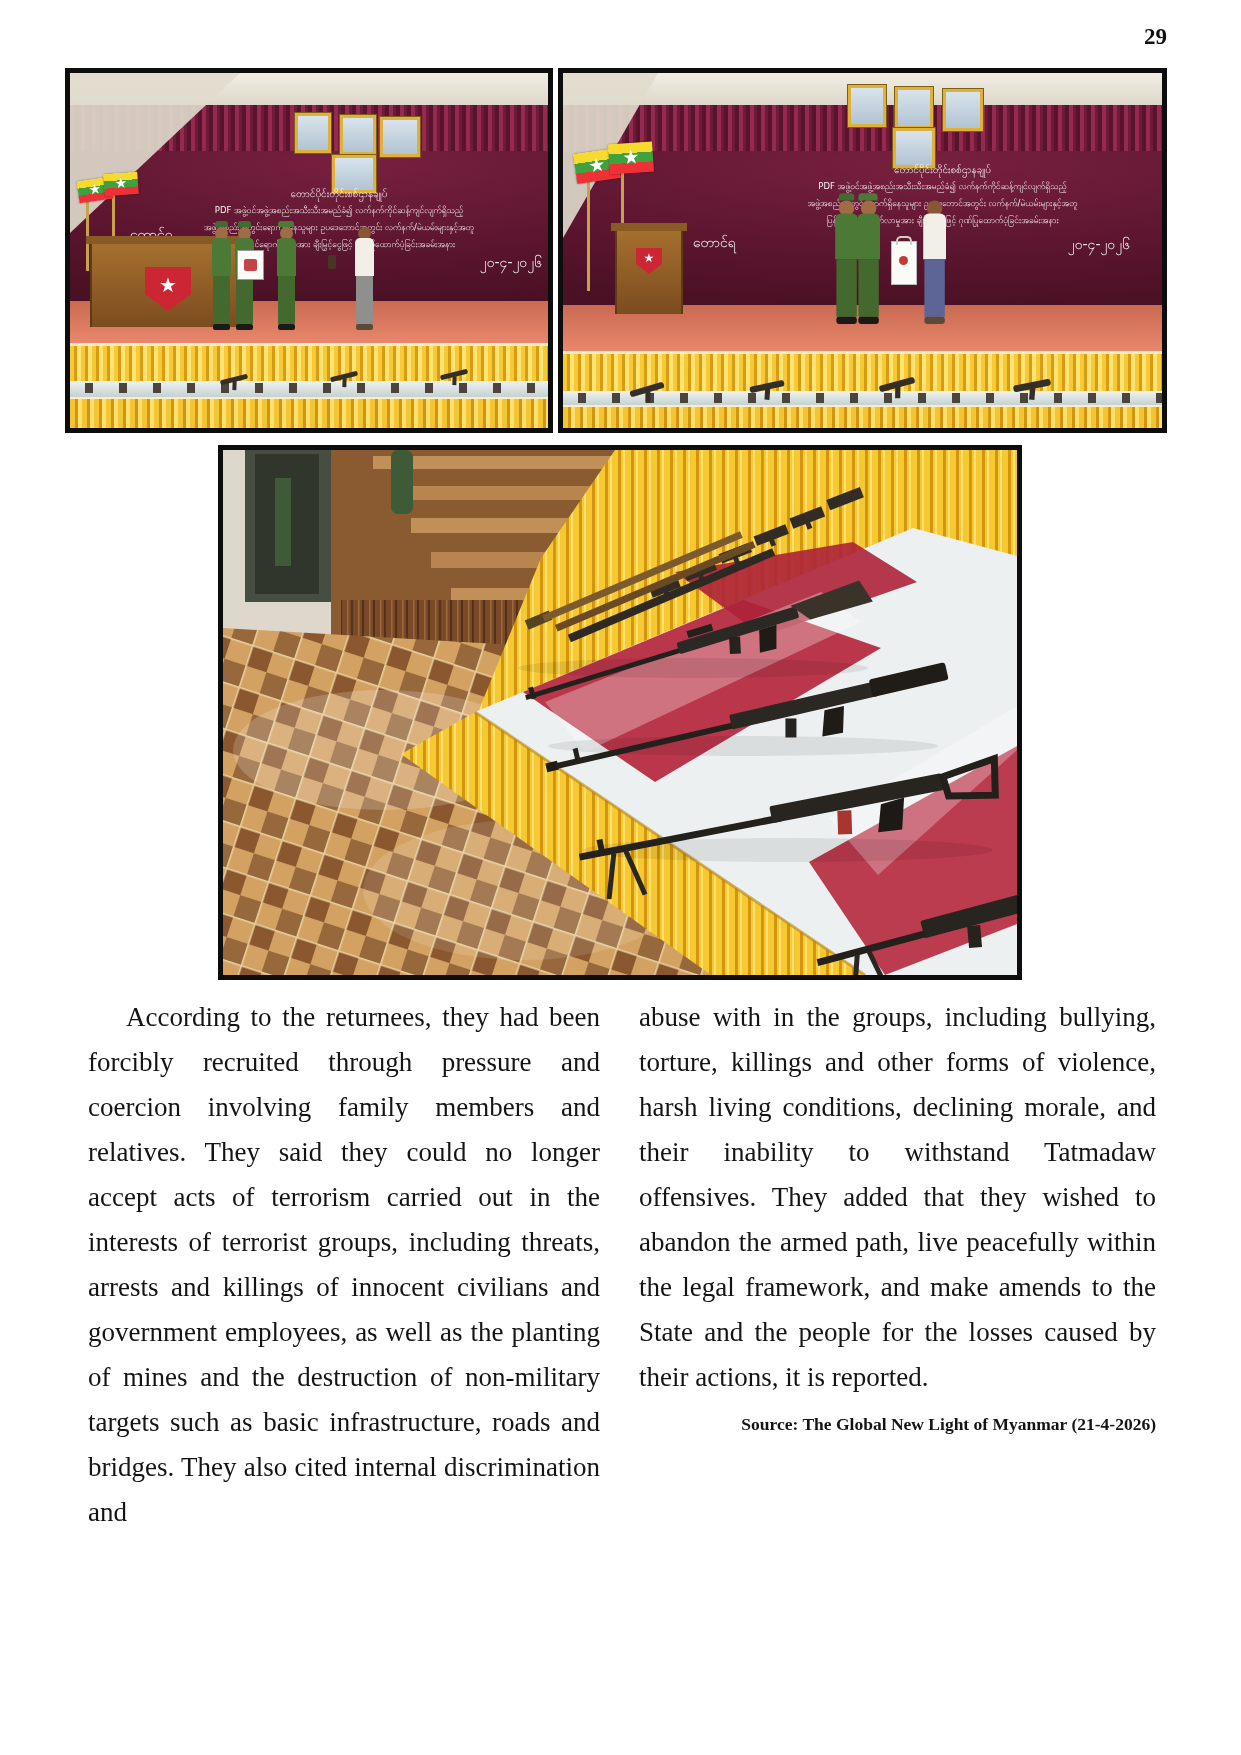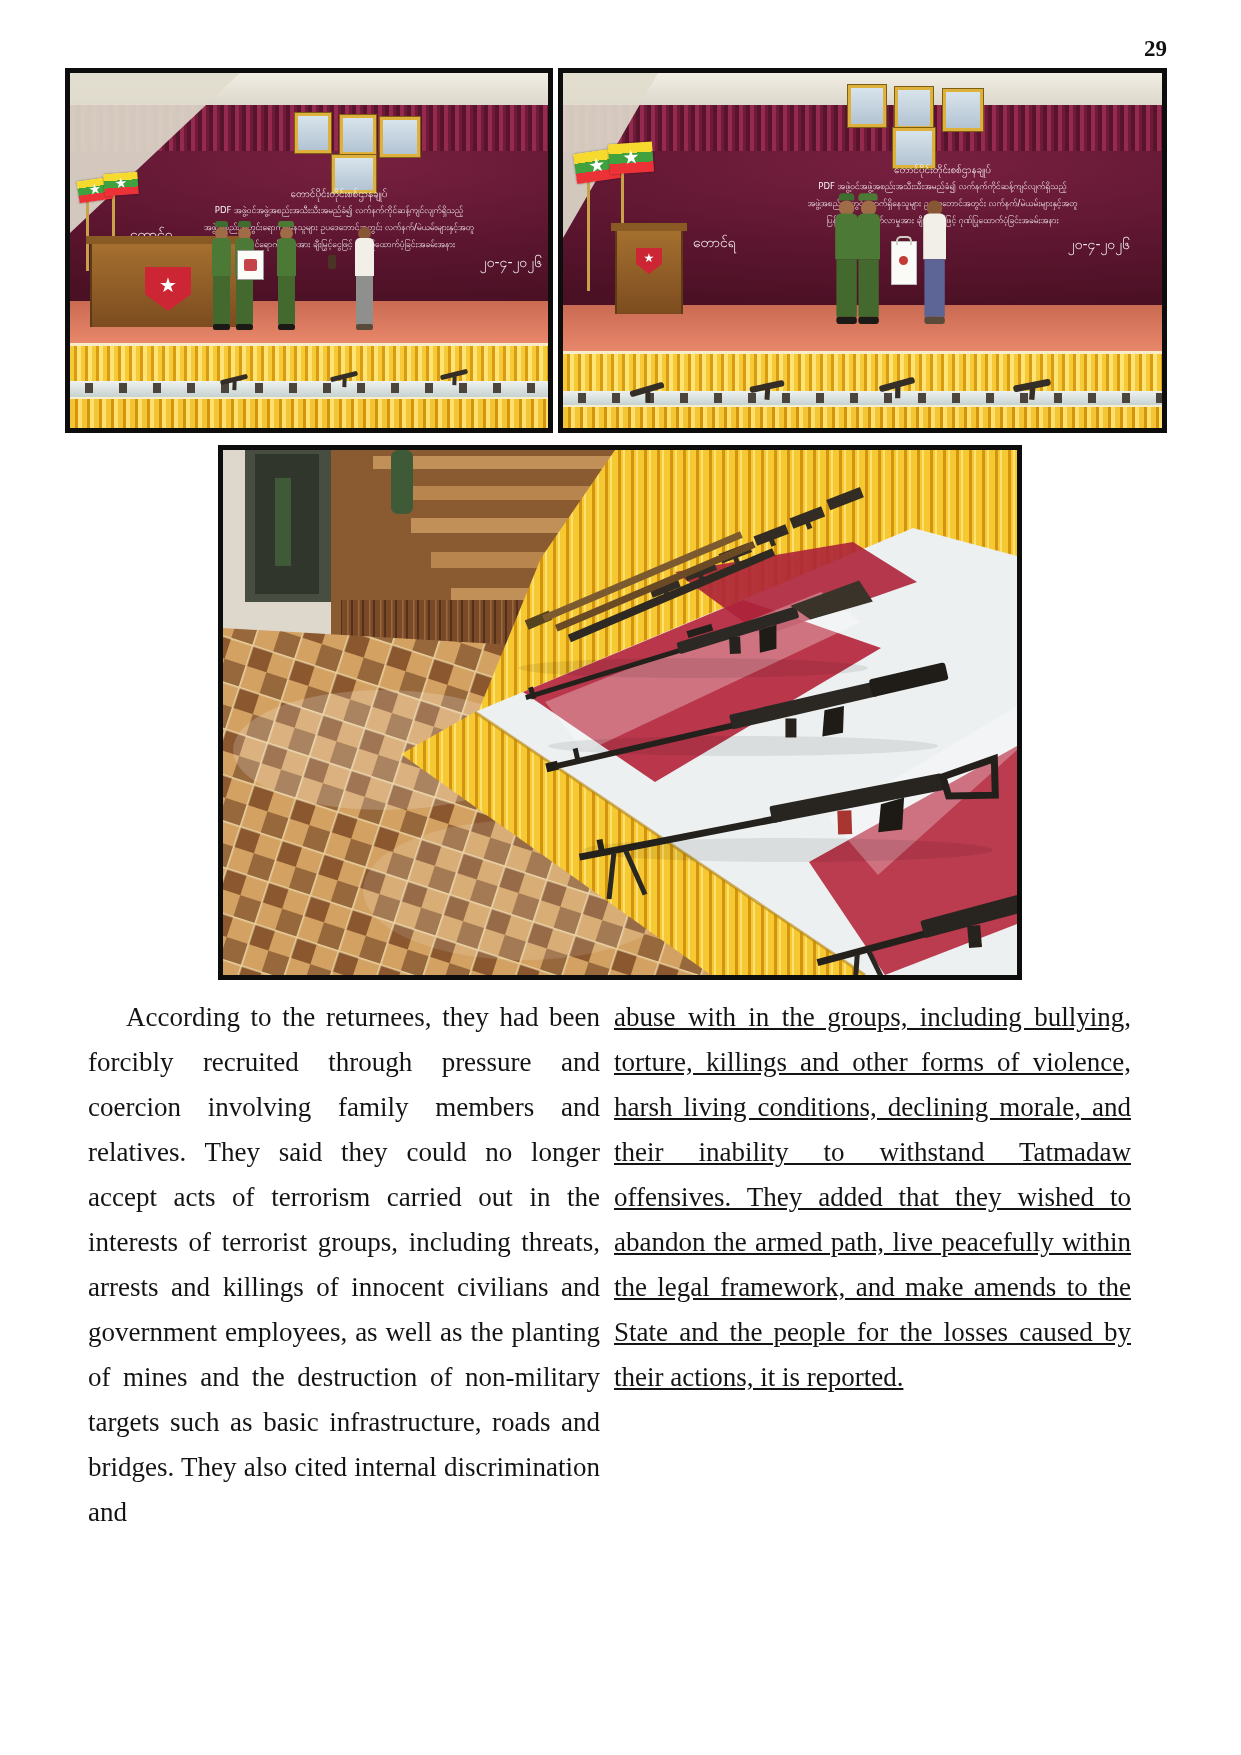--- a/index.html
+++ b/index.html
@@ -1,18 +1,18 @@
 <!DOCTYPE html>
 <html><head>
 <meta charset="utf-8">
 <style>
   html,body{margin:0;padding:0;background:#888;}
   .page{position:relative;width:1241px;height:1755px;margin:0 auto;background:#ffffff;
         font-family:"Liberation Serif",serif;overflow:hidden;}
-  .page-number{position:absolute;top:36px;right:74px;font-size:23px;font-weight:bold;color:#111;}
+  .page-number{position:absolute;top:24px;right:74px;font-size:23px;font-weight:bold;color:#111;}
 
   
   .photo{position:absolute;border:5px solid #0d0d0d;box-sizing:border-box;overflow:hidden;background:#fff;}
   .photo>div{position:absolute;}
   #photo-left {left:65px; top:68px; width:488px; height:365px;}
   #photo-right{left:558px;top:68px; width:609px; height:365px;}
   #photo-main {left:218px;top:445px;width:804px; height:535px;}
   #photo-main svg{display:block;width:100%;height:100%;}
 
   
@@ -81,21 +81,21 @@
   .cert::after{content:"";position:absolute;inset:30% 25%;background:#c4444a;border-radius:2px;}
   .trophy{position:absolute;width:8px;height:14px;background:#4a3524;border-radius:2px;}
   .bag{position:absolute;background:#fafaf7;border:1px solid #bbb;}
   .bag::before{content:"";position:absolute;left:4px;right:4px;top:-6px;height:7px;border:2px solid #cfcfc6;
      border-bottom:none;border-radius:5px 5px 0 0;}
   .bag::after{content:"";position:absolute;left:50%;top:45%;width:9px;height:9px;margin:-5px;background:#c23b35;border-radius:50%;}
 
   
   .col{position:absolute;top:995px;font-size:27px;line-height:45px;text-align:justify;color:#141414;}
   .col-left{left:88px;width:512px;}
-  .col-right{left:614px;width:517px;text-decoration:underline;}
+  .col-right{left:639px;width:517px;}
   .col p{margin:0 0 13px 0;}
   .p-cont{margin-left:38px;}
   .p-ind{text-indent:38px;}
   .source{margin-top:30px;font-size:17.5px;font-weight:bold;text-align:right;line-height:22px;}
 </style>
 </head>
 <body>
 
 <div class="page">
 
@@ -351,16 +351,17 @@
       </g>
     </svg>
   </figure>
 
   <main class="article">
     <section class="col col-left">
       <p class="p-ind">According to the returnees, they had been forcibly recruited through pressure and coercion involving family members and relatives. They said they could no longer accept acts of terrorism carried out in the interests of terrorist groups, including threats, arrests and killings of innocent civilians and government employees, as well as the planting of mines and the destruction of non-military targets such as basic infrastructure, roads and bridges. They also cited internal discrimination and</p>
     </section>
     <section class="col col-right">
       <p>abuse with in the groups, including bullying, torture, killings and other forms of violence, harsh living conditions, declining morale, and their inability to withstand Tatmadaw offensives. They added that they wished to abandon the armed path, live peacefully within the legal framework, and make amends to the State and the people for the losses caused by their actions, it is reported.</p>
+      <p class="source">Source: The Global New Light of Myanmar (21-4-2026)</p>
     </section>
   </main>
 
 </div>
 
 </body></html>

